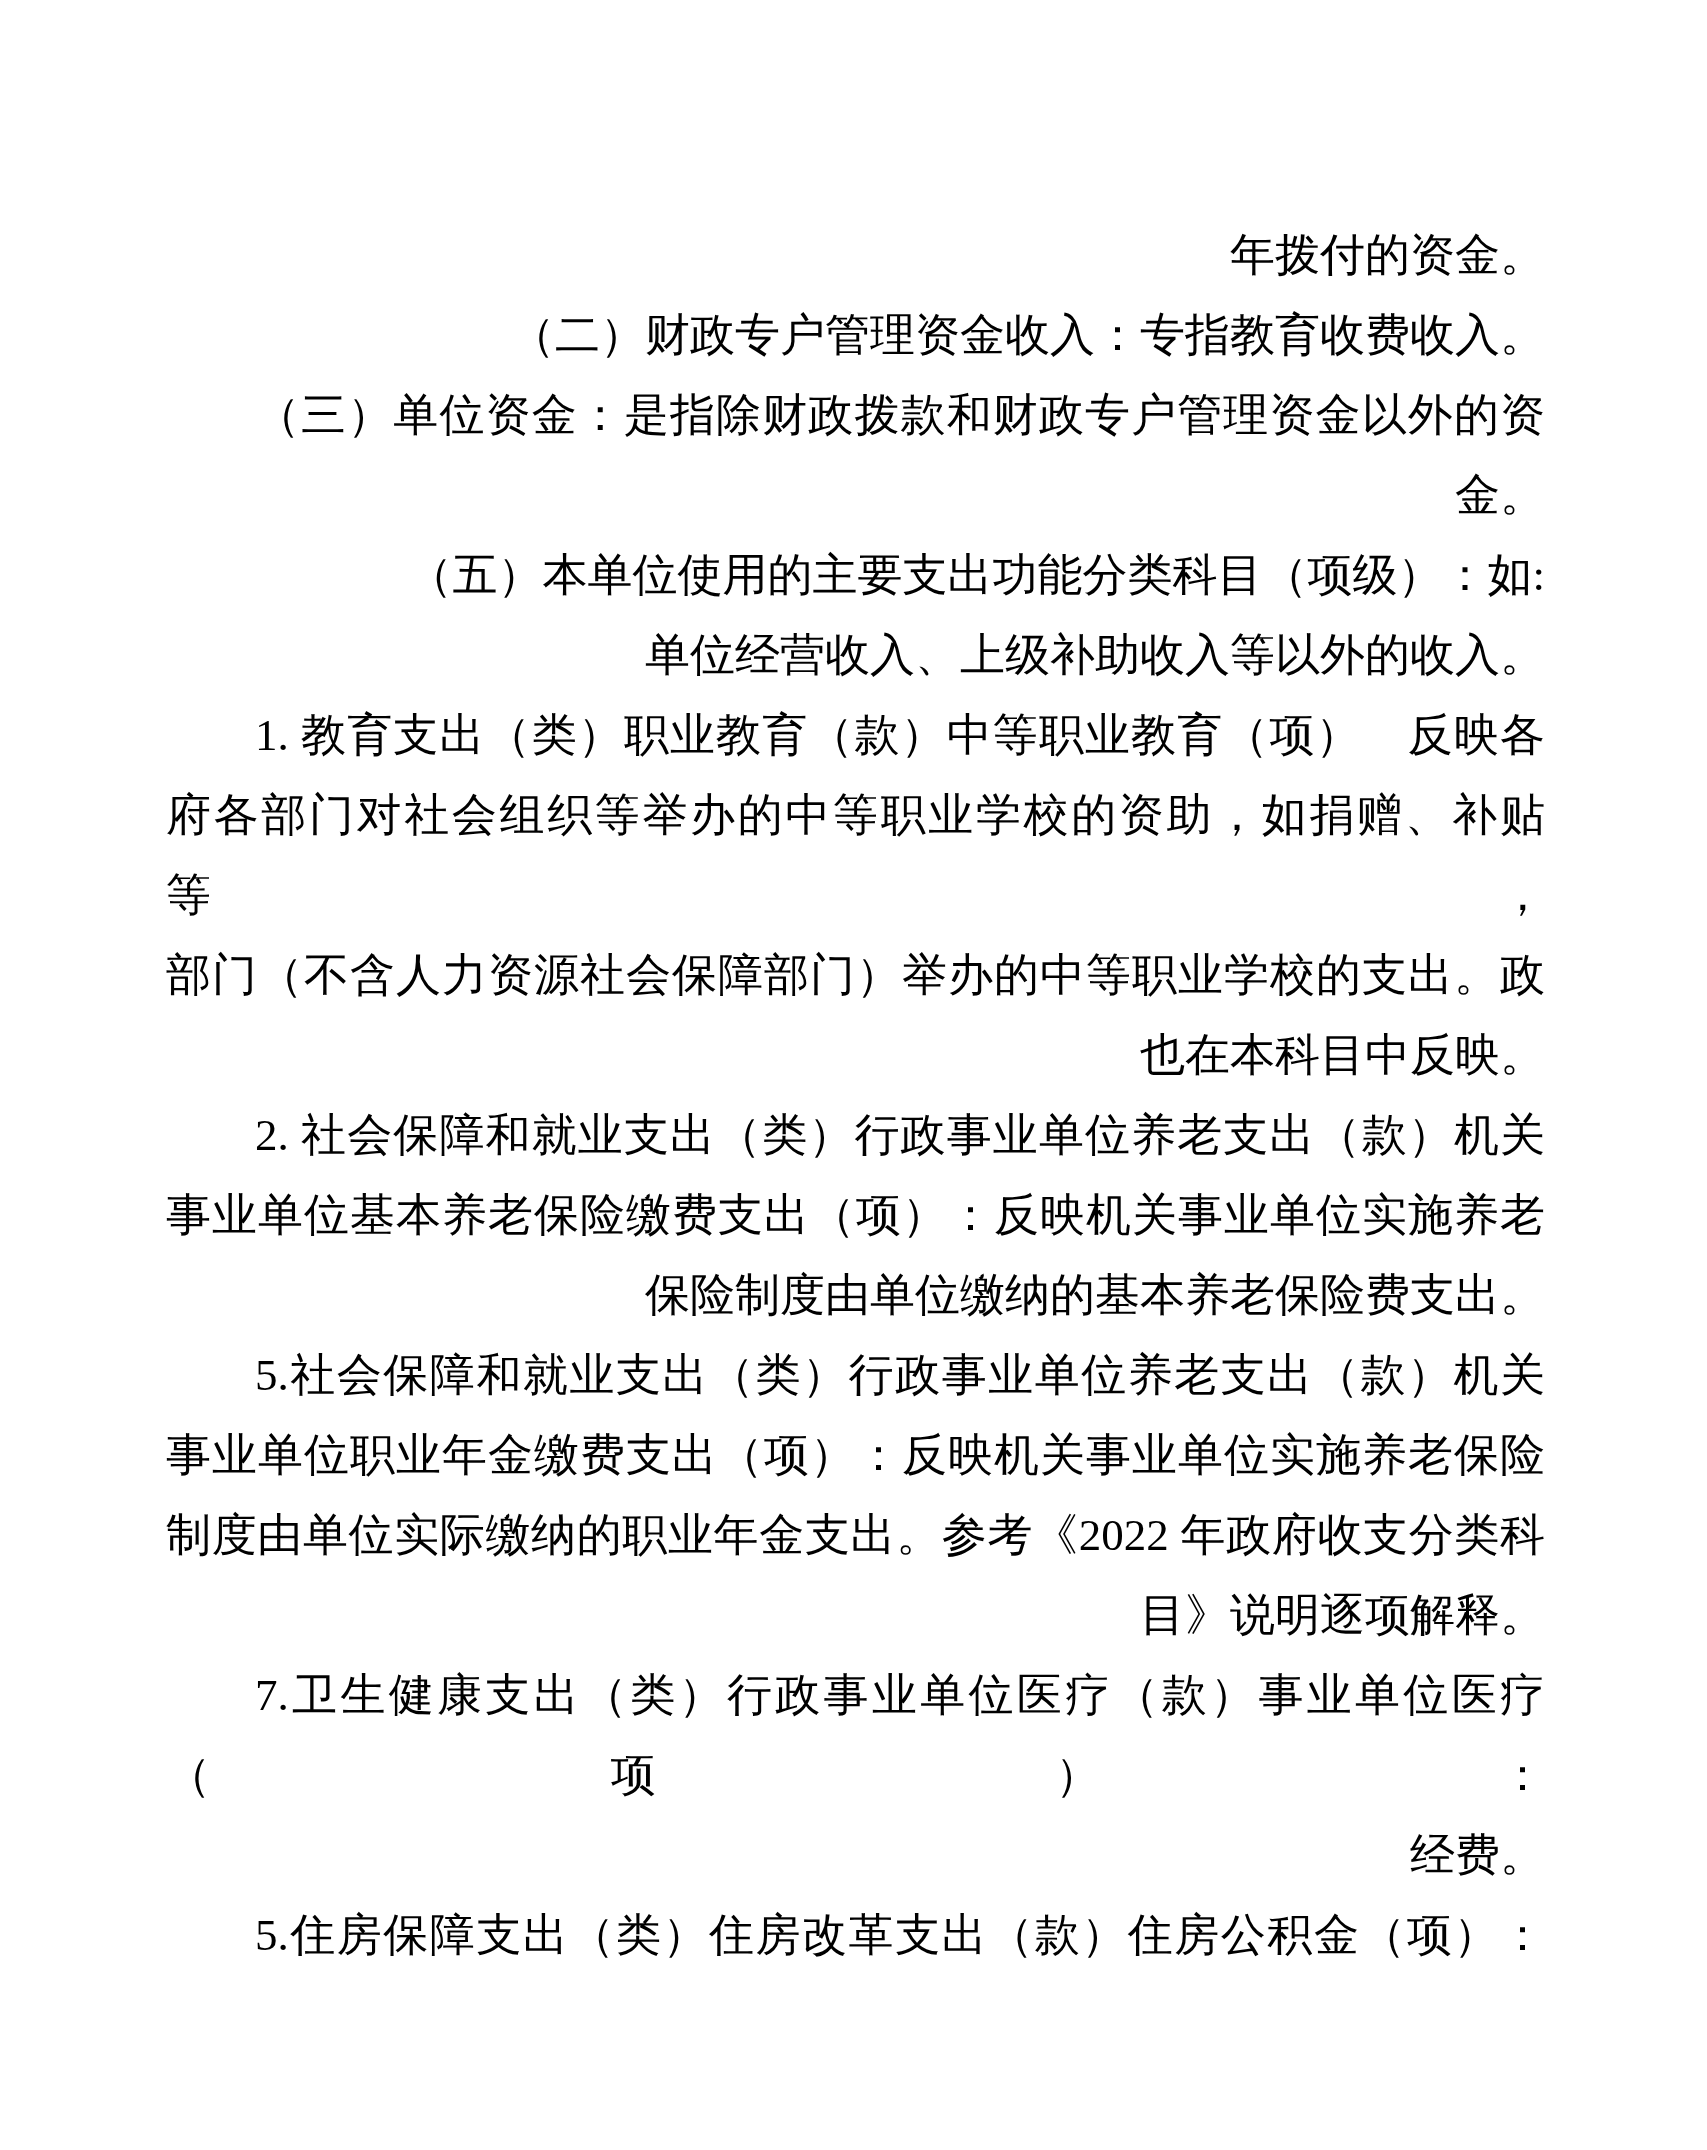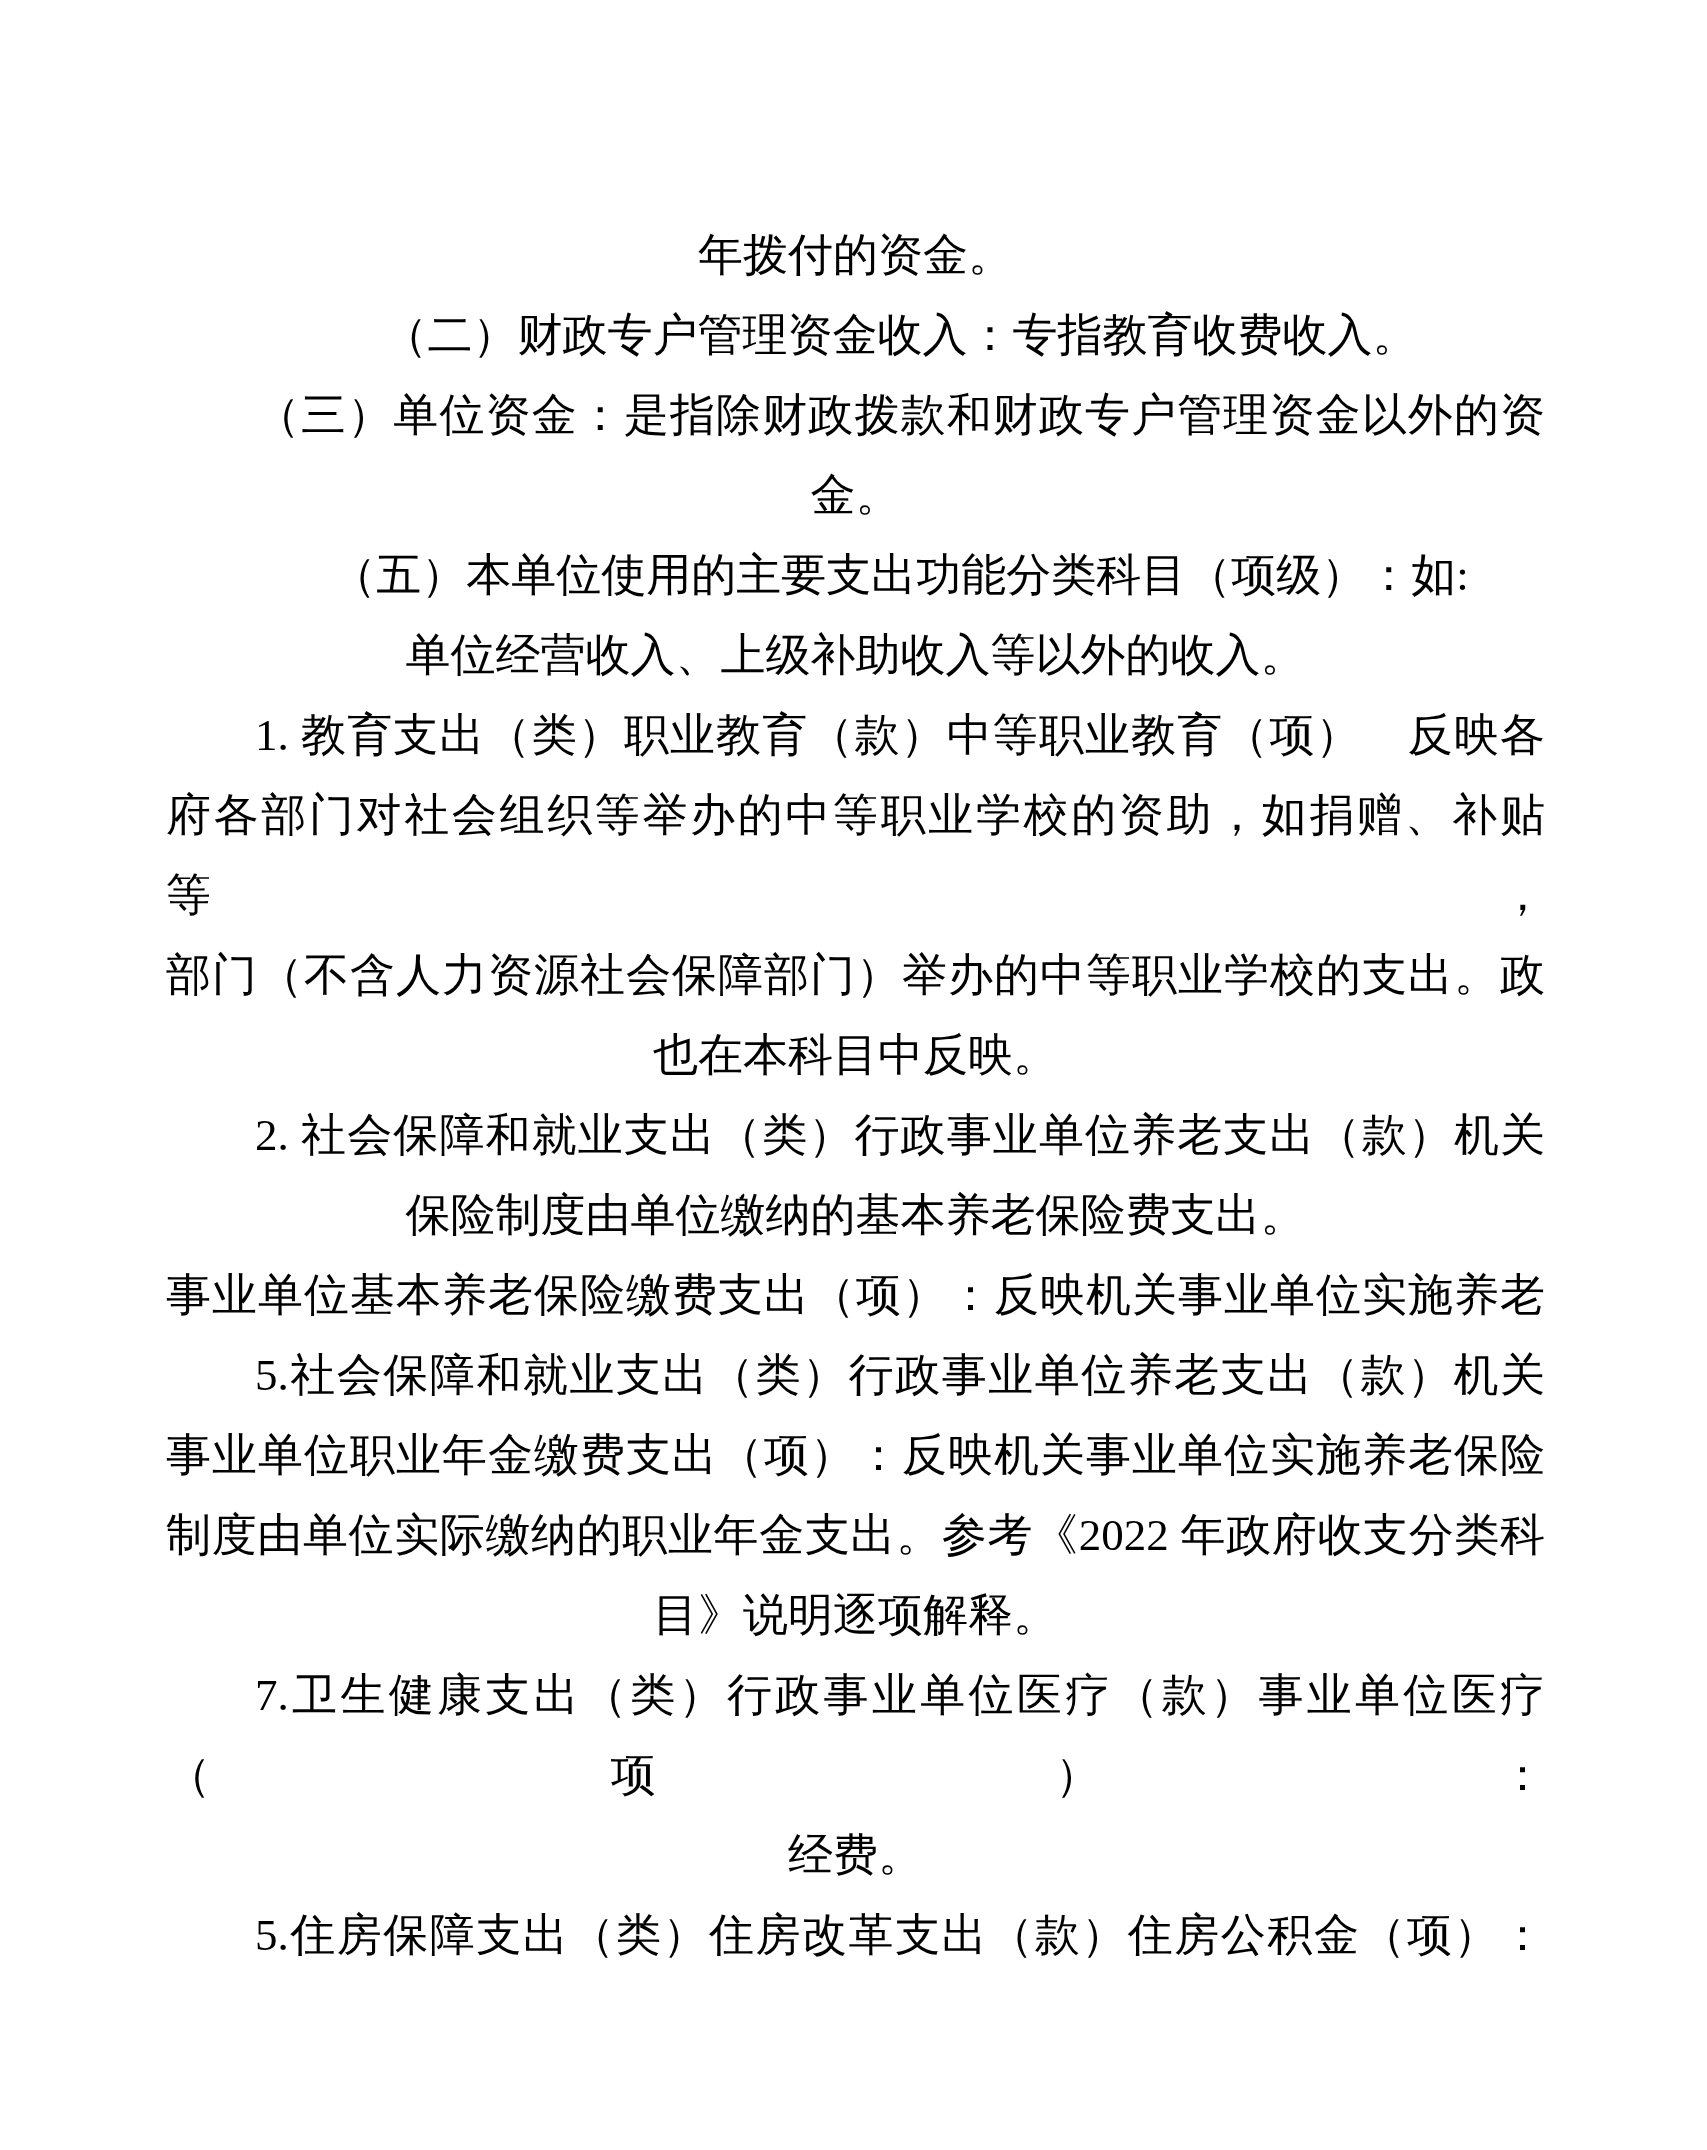--- a/index.html
+++ b/index.html
@@ -21,21 +21,21 @@
     top: 215px;
     left: 166px;
     width: 1379px;
   }
   .line {
     display: block;
     width: 1379px;
     font-size: 45px;
     line-height: 80px;
     white-space: nowrap;
-    text-align: center;
+    text-align: right;
     font-weight: 400;
   }
   .line.fill {
     white-space: normal;
     text-align: justify;
     text-align-last: justify;
   }
   .line.indent {
     text-indent: 89px;
   }
@@ -49,22 +49,22 @@
     <div class="line indent">（二）财政专户管理资金收入：专指教育收费收入。</div>
     <div class="line indent fill">（三）单位资金：是指除财政拨款和财政专户管理资金以外的资</div>
     <div class="line">金。</div>
     <div class="line indent">（五）本单位使用的主要支出功能分类科目（项级）：如:</div>
     <div class="line">单位经营收入、上级补助收入等以外的收入。</div>
     <div class="line indent fill">1. 教育支出（类）职业教育（款）中等职业教育（项）　反映各</div>
     <div class="line fill">府各部门对社会组织等举办的中等职业学校的资助，如捐赠、补贴等，</div>
     <div class="line fill">部门（不含人力资源社会保障部门）举办的中等职业学校的支出。政</div>
     <div class="line">也在本科目中反映。</div>
     <div class="line indent fill">2. 社会保障和就业支出（类）行政事业单位养老支出（款）机关</div>
+    <div class="line fill">事业单位基本养老保险缴费支出（项）：反映机关事业单位实施养老</div>
     <div class="line">保险制度由单位缴纳的基本养老保险费支出。</div>
-    <div class="line fill">事业单位基本养老保险缴费支出（项）：反映机关事业单位实施养老</div>
     <div class="line indent fill">5.社会保障和就业支出（类）行政事业单位养老支出（款）机关</div>
     <div class="line fill">事业单位职业年金缴费支出（项）：反映机关事业单位实施养老保险</div>
     <div class="line fill">制度由单位实际缴纳的职业年金支出。参考《2022 年政府收支分类科</div>
     <div class="line">目》说明逐项解释。</div>
     <div class="line indent fill">7.卫生健康支出（类）行政事业单位医疗（款）事业单位医疗（项）：</div>
     <div class="line">经费。</div>
     <div class="line indent fill">5.住房保障支出（类）住房改革支出（款）住房公积金（项）：</div>
 
   </div>
 </div>

